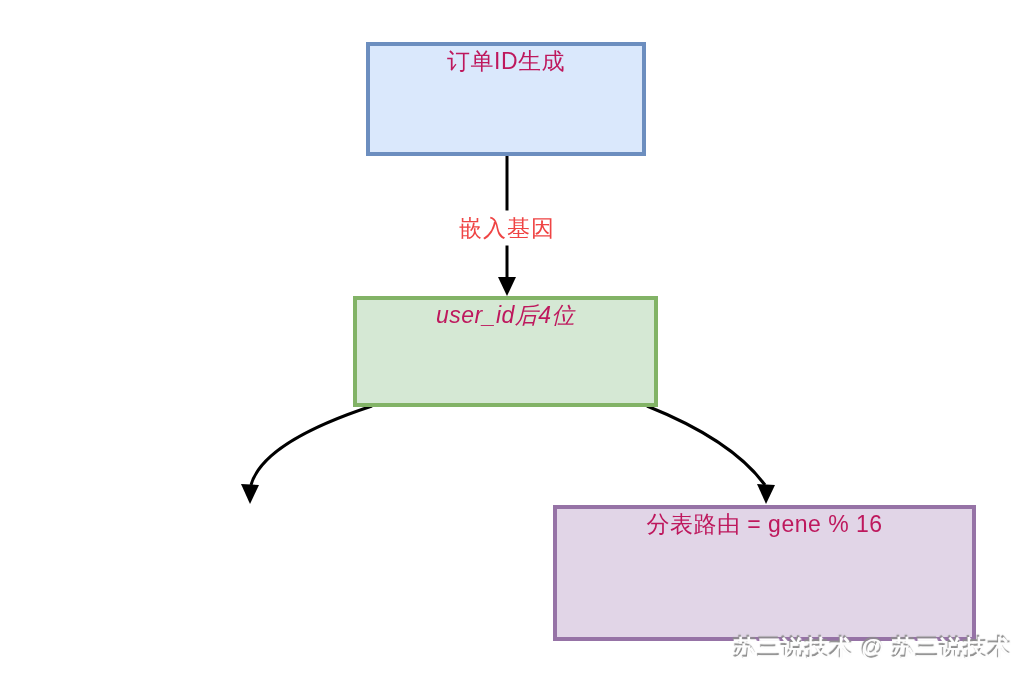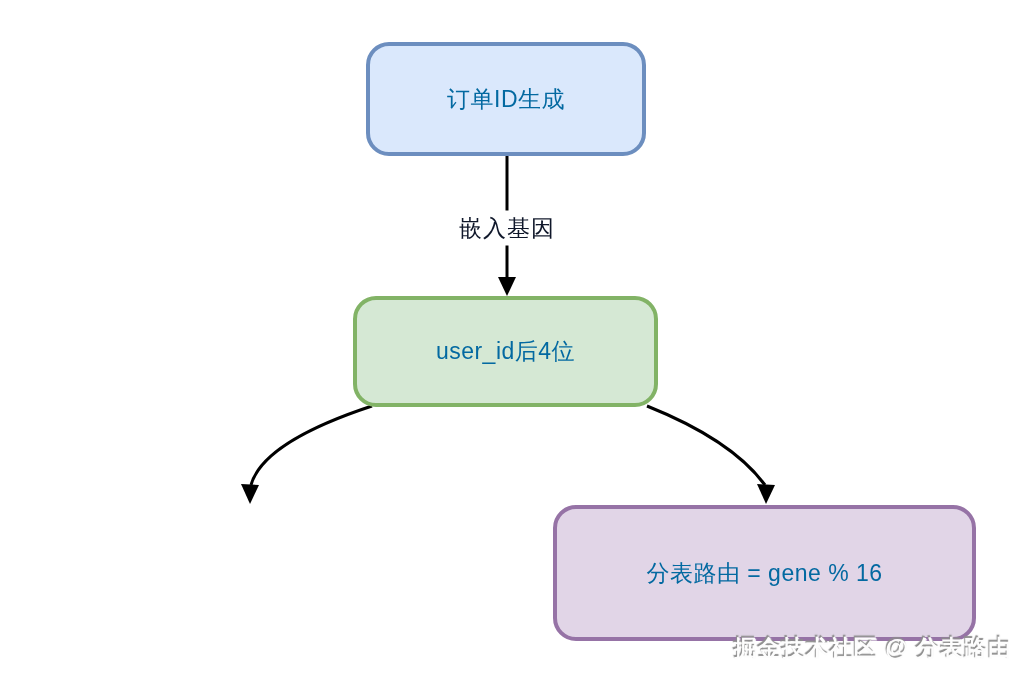--- a/index.html
+++ b/index.html
@@ -20,45 +20,44 @@
     left: 0;
     top: 0;
     width: 1032px;
     height: 680px;
     pointer-events: none;
   }
   .node {
     position: absolute;
     box-sizing: border-box;
     display: flex;
-    align-items: center;
+    align-items: flex-start;
     justify-content: center;
     font-size: 23px;
-    color: #0369a1;
+    color: #be185d;
     text-align: center;
     letter-spacing: 0.5px;
-    border-radius: 23px;
   }
   .node-order  { left: 366px; top: 42px;  width: 280px; height: 114px;
                  background: #dae8fc; border: 4px solid #6c8ebf; }
   .node-userid { left: 353px; top: 296px; width: 305px; height: 111px;
-                 background: #d5e8d4; border: 4px solid #82b366; }
+                 background: #d5e8d4; border: 4px solid #82b366; font-style: italic; }
   .node-db     { left: 45px;  top: 506px; width: 408px; height: 107px;
                  background: #f8cecc; border: 4px solid #b85450; }
   .node-table  { left: 553px; top: 505px; width: 423px; height: 136px;
                  background: #e1d5e7; border: 4px solid #9673a6; }
   .edge-label {
     position: absolute;
     left: 507px;
     top: 228px;
     transform: translate(-50%, -50%);
     background: #ffffff;
     padding: 2px 6px;
     font-size: 23px;
-    color: #0f172a;
+    color: #ef4444;
     white-space: nowrap;
     letter-spacing: 1px;
   }
   .watermark {
     position: absolute;
     right: 20px;
     bottom: 16px;
     font-size: 23px;
     font-weight: bold;
     letter-spacing: 1px;
@@ -98,15 +97,15 @@
 
   <div class="node node-userid">
     <span>user_id后4位</span>
   </div>
 
 
   <div class="node node-table">
     <span>分表路由 = gene % 16</span>
   </div>
 
-  <div class="watermark">掘金技术社区 @ 分表路由</div>
+  <div class="watermark">苏三说技术 @ 苏三说技术</div>
 
 </div>
 
 </body></html>

